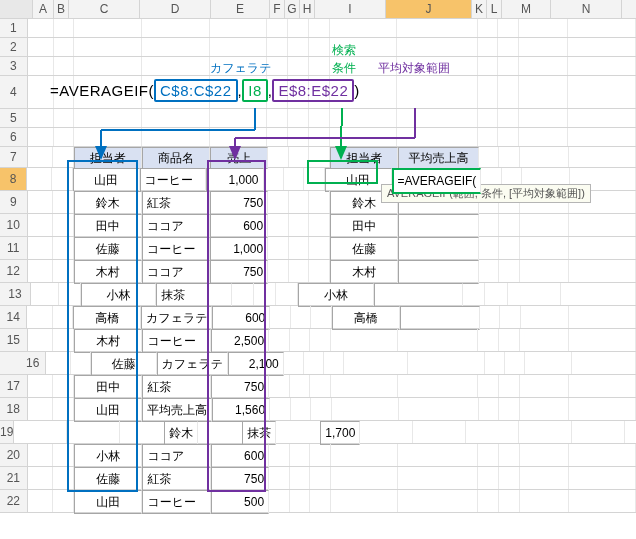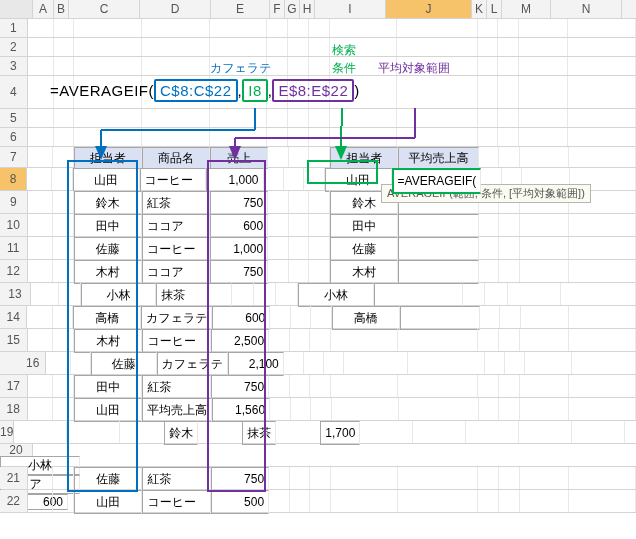--- a/index.html
+++ b/index.html
@@ -377,21 +377,21 @@
         <div class="cell wF" style="height: 22px;"></div>
         <div class="cell wG" style="height: 22px;"></div>
         <div class="cell wH" style="height: 22px;"></div>
         <div class="cell wI" style="height: 22px;"></div>
         <div class="cell wJ" style="height: 22px;"></div>
         <div class="cell wK" style="height: 22px;"></div>
         <div class="cell wL" style="height: 22px;"></div>
         <div class="cell wM" style="height: 22px;"></div>
         <div class="cell wN" style="height: 22px;"></div>
       </div>
-      <div class="row" style="height: 22px; flex-direction: column;">
+      <div class="row" style="height: 22px;">
         <div class="rh" style="height: 22px;">20</div>
         <div class="cell wA" style="height: 22px;"></div>
         <div class="cell wB" style="height: 22px;"></div>
         <div class="cell wC bx center" style="height: 22px;">小林</div>
         <div class="cell wD bx" style="height: 22px;">ココア</div>
         <div class="cell wE bx right" style="height: 22px;">600</div>
         <div class="cell wF" style="height: 22px;"></div>
         <div class="cell wG" style="height: 22px;"></div>
         <div class="cell wH" style="height: 22px;"></div>
         <div class="cell wI" style="height: 22px;"></div>

